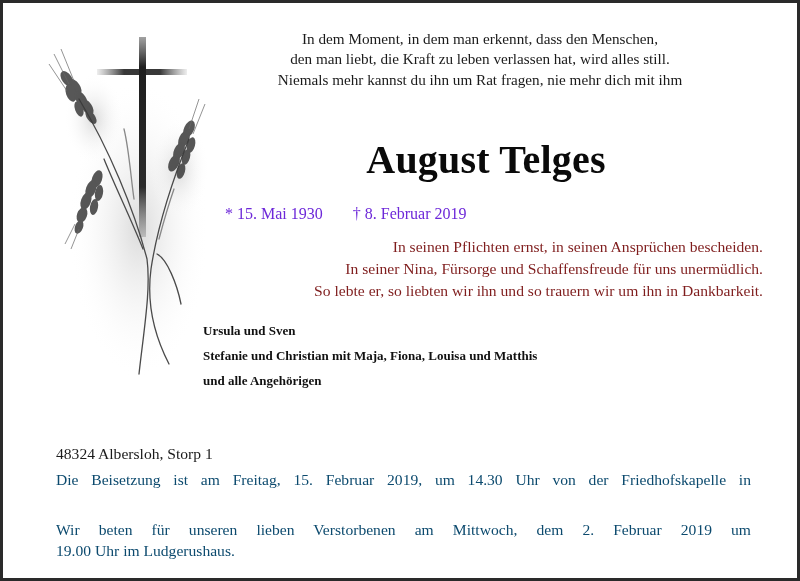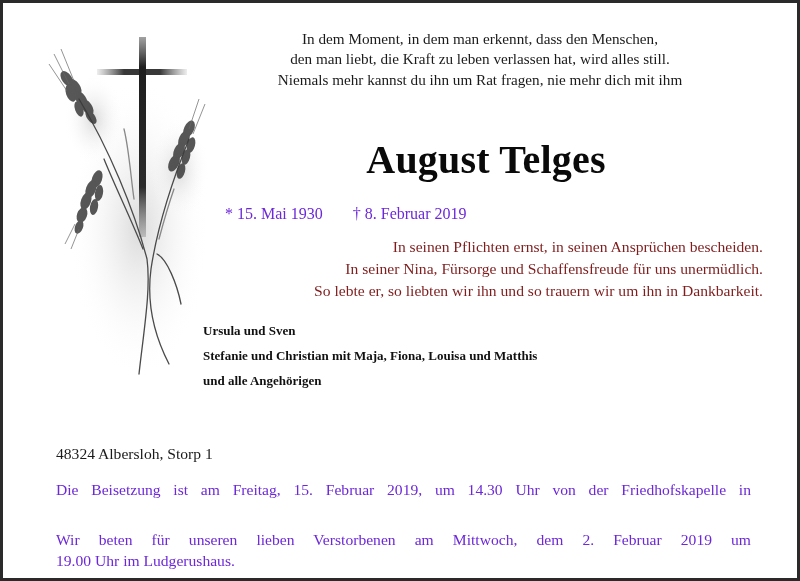--- a/index.html
+++ b/index.html
@@ -103,22 +103,21 @@
       white-space: nowrap;
     }
 
     .para {
       position: absolute;
       left: 53px;
       width: 695px;
       font-size: 15.6px;
       line-height: 21px;
       text-align: justify;
-      color: #6d28d9;
-      margin-top: 10px;
+      color: #0c4a6e;
     }
     .para.p1 { top: 466px; }
     .para.p2 { top: 516px; }
     .para span { display: block; }
     .para .jl {
       text-align: justify;
       text-align-last: justify;
     }
     .para .ll {
       text-align: center;

